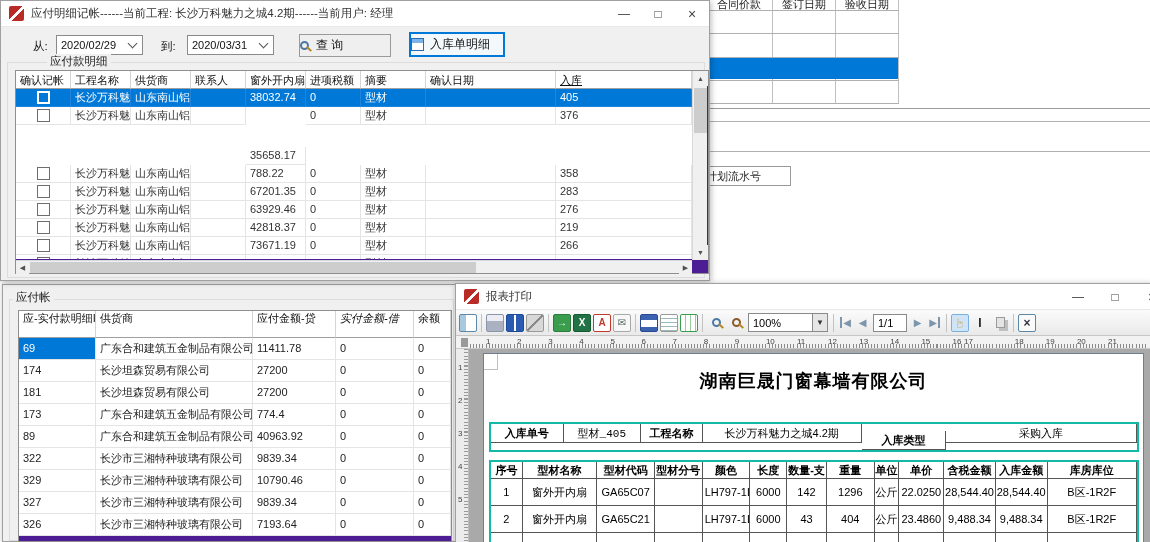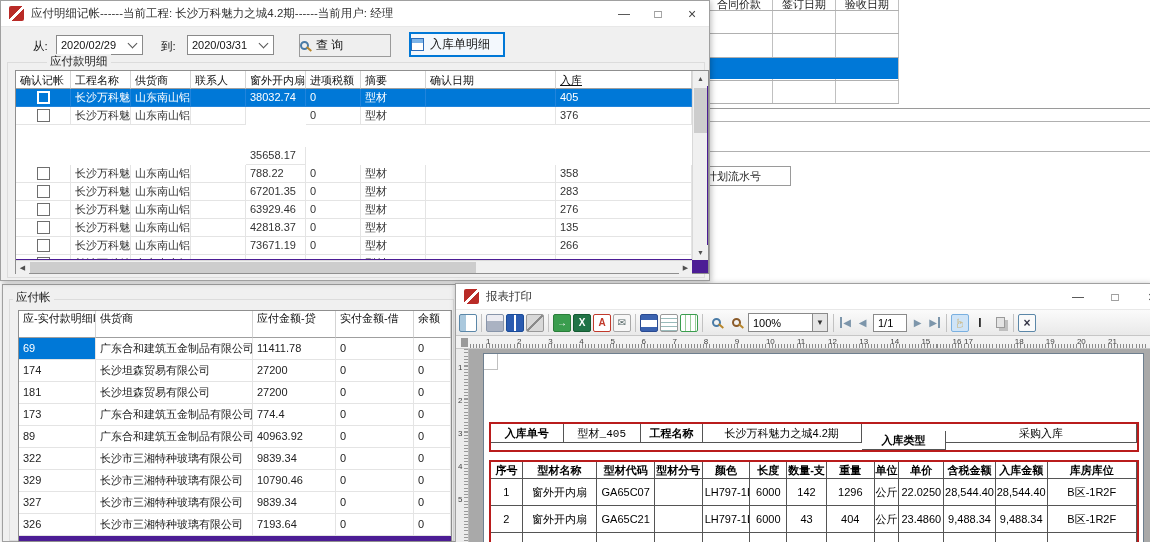--- a/index.html
+++ b/index.html
@@ -84,21 +84,21 @@
   .hrnum{position:absolute;top:1px;font-size:8px;color:#444;}
   .hmark{position:absolute;left:5px;top:2px;width:7px;height:9px;background:#9a9a9a;}
   .preview{position:absolute;left:0;right:0;top:65px;bottom:0;background:#a9a9a9;overflow:hidden;}
   .vruler{position:absolute;left:0;top:0;bottom:0;width:13px;background:#ececec;border-right:1px solid #bbb;
     background-image:repeating-linear-gradient(180deg,#999 0 1px,transparent 1px 3.3px);background-size:4px 100%;background-repeat:repeat-y;background-position:right top;}
   .vrnum{position:absolute;left:2px;font-size:8px;color:#444;}
   .page{position:absolute;left:27px;top:4px;width:661px;height:200px;background:#fff;border:1px solid #6e7f8f;}
   .pcorner{position:absolute;left:0;top:0;width:14px;height:16px;border-right:1px solid #c0c0c0;border-bottom:1px solid #c0c0c0;}
   .rcompany{position:absolute;left:0;right:0;top:15px;text-align:center;font-size:18px;font-weight:600;color:#000;letter-spacing:1px;}
   .rdoctitle{position:absolute;left:0;right:0;top:44px;text-align:center;font-size:15px;font-weight:bold;color:#000;}
-  .rtable{position:absolute;border:2px solid #b91c1c;background:#fff;}
+  .rtable{position:absolute;border:2px solid #14b8a6;background:#fff;}
   .rrow{display:flex;}
   .rcell{font-size:11px;color:#000;border-right:1px solid #555;border-bottom:1px solid #555;overflow:hidden;white-space:nowrap;display:flex;align-items:center;justify-content:center;}
   .rcell.lft{justify-content:flex-start;padding-left:2px;}
   .rcell.b{font-weight:bold;}
   .info .rcell{height:19px;}
   .det .rcell.hd{height:17px;font-weight:bold;}
   .det .rcell.dt{height:27px;}
 </style>
 </head>
 <body>
@@ -127,21 +127,21 @@
   </div>
 
   <div class="win" style="left:2px;top:284px;width:455px;height:258px;z-index:2;">
     <div class="grouplbl" style="left:10px;top:5px;">应付帐</div>
     <div class="groupbox" style="left:6px;top:14px;width:445px;height:242px;"></div>
     <div class="tframe t2" style="left:15px;top:25px;width:434px;height:232px;">
       <div class="trow" id="t2-head">
           <div class="hcell" style="width: 77px;">应-实付款明细ID</div>
           <div class="hcell" style="width: 157px;">供货商</div>
           <div class="hcell" style="width: 83px;">应付金额-贷</div>
-          <div class="hcell" style="width: 78px;">实付金额-借</div>
+          <div class="hcell" style="width: 78px; font-style: italic;">实付金额-借</div>
           <div class="hcell" style="width: 37px;">余额</div>
         </div>
       <div id="t2-body" style="overflow:hidden;height:204px;">
           <div class="trow">
             <div class="dcell selcell" style="width: 77px;">69</div>
             <div class="dcell" style="width: 157px;">广东合和建筑五金制品有限公司</div>
             <div class="dcell" style="width: 83px;">11411.78</div>
             <div class="dcell" style="width: 78px;">0</div>
             <div class="dcell" style="width: 37px;">0</div>
           </div>
@@ -319,21 +319,21 @@
             <div class="dcell ckcell" style="width: 55px;">
               <div class="checkbox"></div>
             </div>
             <div class="dcell" style="width: 60px;">长沙万科魅力...</div>
             <div class="dcell" style="width: 60px;">山东南山铝业...</div>
             <div class="dcell" style="width: 55px;"></div>
             <div class="dcell" style="width: 60px;">42818.37</div>
             <div class="dcell" style="width: 55px;">0</div>
             <div class="dcell" style="width: 65px;">型材</div>
             <div class="dcell" style="width: 130px;"></div>
-            <div class="dcell" style="width: 136px;">135</div>
+            <div class="dcell" style="width: 136px;">219</div>
           </div>
           <div class="trow">
             <div class="dcell ckcell" style="width: 55px;">
               <div class="checkbox"></div>
             </div>
             <div class="dcell" style="width: 60px;">长沙万科魅力...</div>
             <div class="dcell" style="width: 60px;">山东南山铝业...</div>
             <div class="dcell" style="width: 55px;"></div>
             <div class="dcell" style="width: 60px;">73671.19</div>
             <div class="dcell" style="width: 55px;">0</div>
@@ -482,20 +482,21 @@
     <div class="preview">
       <div class="vruler" id="v-ruler">
           <div class="vrnum" style="top: 14px;">1</div>
           <div class="vrnum" style="top: 47px;">2</div>
           <div class="vrnum" style="top: 80px;">3</div>
           <div class="vrnum" style="top: 113px;">4</div>
           <div class="vrnum" style="top: 146px;">5</div>
         </div>
       <div class="page">
         <div class="pcorner"></div>
+        <div class="rcompany">湖南巨晟门窗幕墙有限公司</div>
         <div class="rtable info" id="info-table" style="left:5px;top:68px;width:650px;">
             <div class="rrow">
               <div class="rcell b" style="width: 73px;">入库单号</div>
               <div class="rcell" style="width: 78px; font-family: Liberation Mono, monospace;">型材_405</div>
               <div class="rcell b" style="width: 62px;">工程名称</div>
               <div class="rcell" style="width: 160px;">长沙万科魅力之城4.2期</div>
               <div class="rcell b" style="width: 85px; margin-top: 7px;">入库类型</div>
               <div class="rcell" style="width: 192px;">采购入库</div>
             </div>
           </div>

